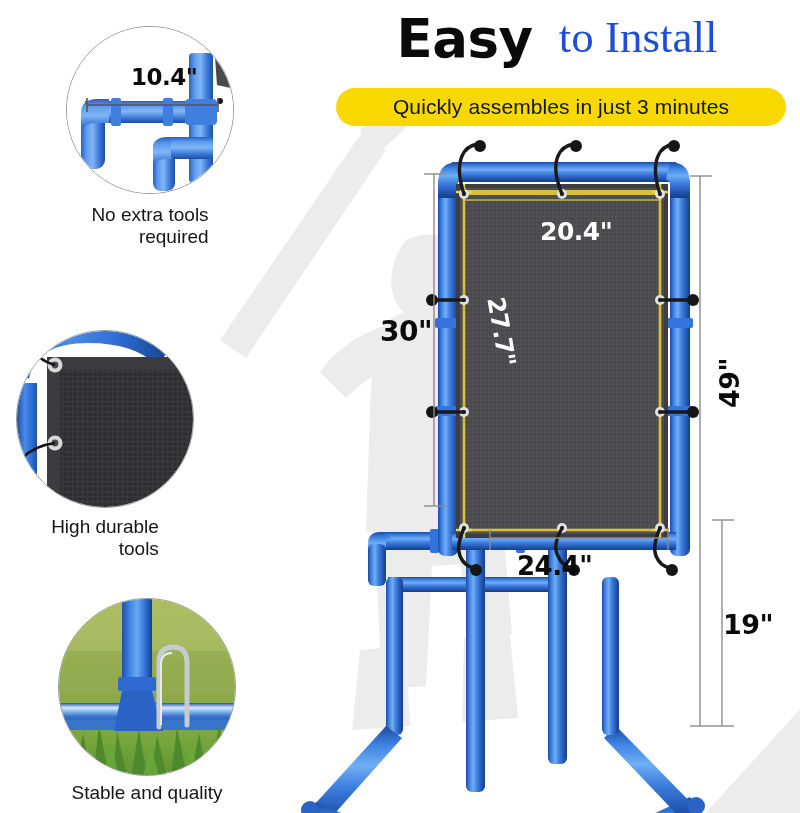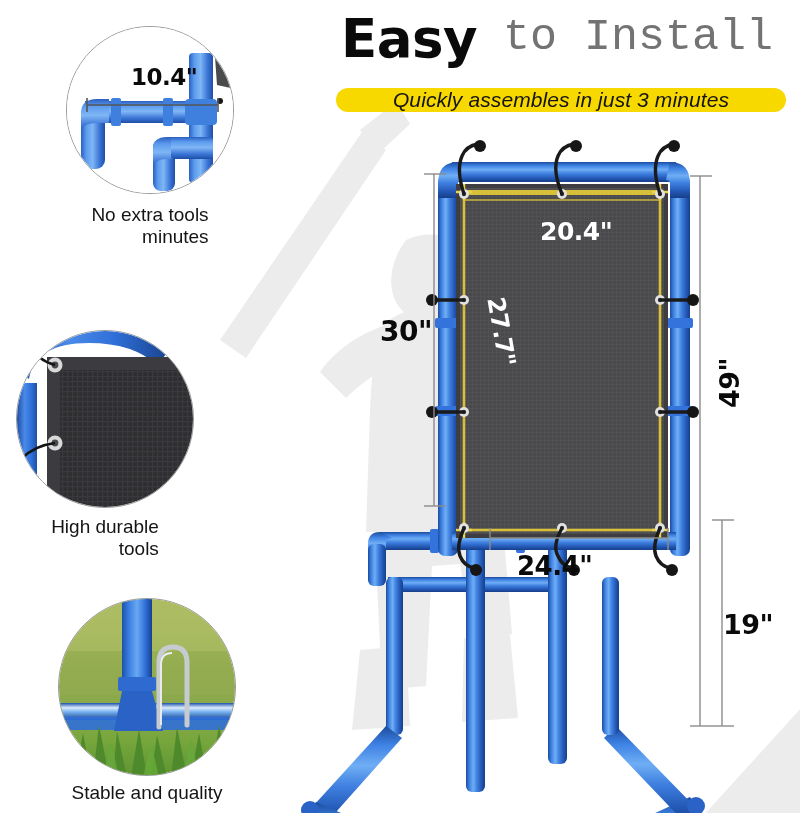--- a/index.html
+++ b/index.html
@@ -59,41 +59,40 @@
     font-family: "DejaVu Sans", sans-serif;
     font-size: 53px;
     font-weight: 700;
     letter-spacing: -0.5px;
     color: #0a0a0a;
     line-height: 1;
     position: relative;
     top: 1px;
   }
   .head-rest {
-    font-family: Liberation Mono, monospace;
+    font-family: Liberation Serif, serif;
     font-size: 45px;
     font-weight: 400;
-    color: #737373;
+    color: #1d4ed8;
     line-height: 1;
     margin-left: 26px;
   }
 
   .badge {
     position: absolute;
     left: 336px;
     top: 88px;
     width: 450px;
-    height: 24px;
+    height: 38px;
     background: #F7D900;
     border-radius: 19px;
     display: flex;
     align-items: center;
     justify-content: center;
     z-index: 6;
-    font-style: italic;
   }
   .badge-text {
     font-family: "Liberation Sans", sans-serif;
     font-size: 21px;
     font-weight: 400;
     color: #141414;
     letter-spacing: 0.1px;
     white-space: nowrap;
   }
 
@@ -269,21 +268,21 @@
         <rect x="86" y="112" width="22" height="52" rx="8" fill="url(#pipeV1)"></rect>
         <path d="M86 122 q0 -12 14 -12 h24 v22 h-24 q-14 0 -14 10 Z" fill="url(#pipeH1)"></path>
         <rect x="104" y="110" width="42" height="22" rx="3" fill="url(#pipeH1)"></rect>
 
         <path d="M148 30 L168 24 L168 62 L150 58 Z" fill="#4A4A4D"></path>
         <circle cx="153" cy="74" r="3" fill="#1a1a1a"></circle>
       </svg>
     </div>
     <div class="caption">
       <div>No extra tools</div>
-      <div>minutes</div>
+      <div>required</div>
     </div>
   </div>
 
   <div class="feature" id="feat-fabric">
     <div class="circle">
       <svg viewBox="0 0 178 178" width="178" height="178">
         <defs>
           <linearGradient id="blueStrip" x1="0" y1="0" x2="1" y2="0">
             <stop offset="0%" stop-color="#1E4FA4"></stop>
             <stop offset="35%" stop-color="#4A8AE8"></stop>

